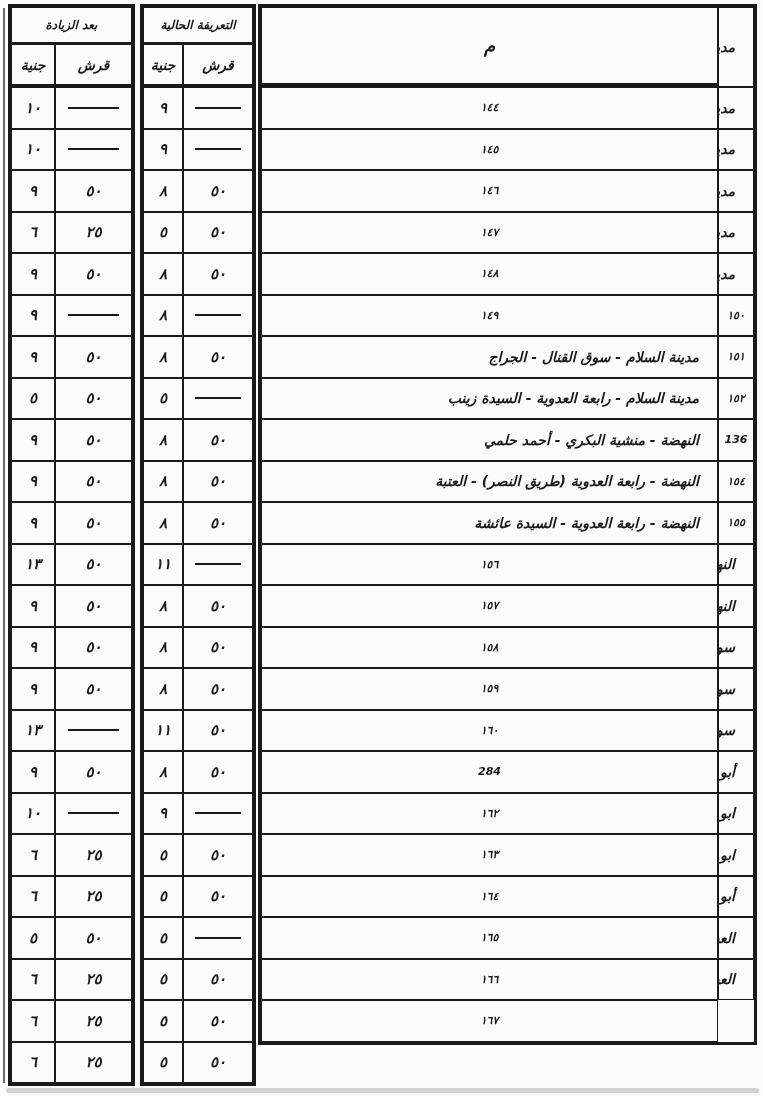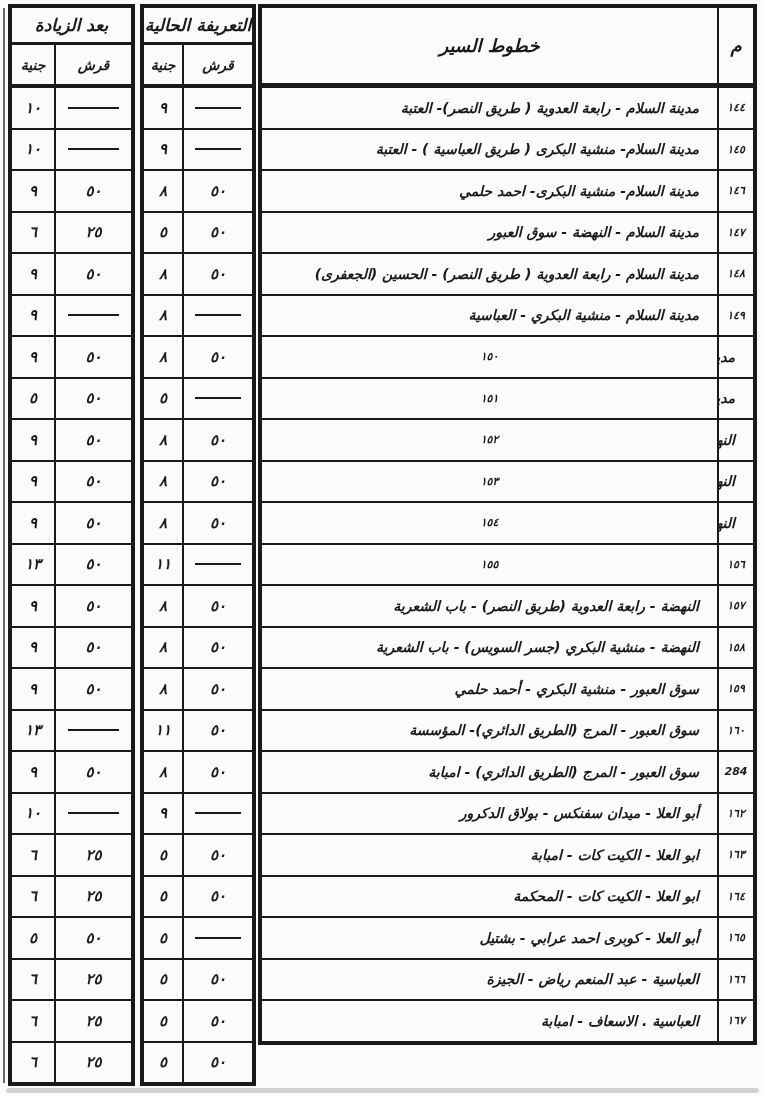--- a/index.html
+++ b/index.html
@@ -32,21 +32,21 @@
   .tbl-current{grid-template-columns:40px 70px;grid-template-rows:37px 43px;grid-auto-rows:41.5px;}
   .tbl-main{grid-template-columns:457px 36px;grid-template-rows:80px;grid-auto-rows:41.5px;}
   .cell{
     border:1.5px solid var(--ink);
     display:flex;align-items:center;justify-content:center;
     font-weight:bold;font-style:italic;
     font-size:15px;
     overflow:hidden;
     background:var(--paper);
   }
-  .group-h{grid-column:1 / span 2;font-size:17px;border-bottom-width:2px;}
+  .group-h{grid-column:1 / span 2;font-size:12px;border-bottom-width:2px;}
   .sub-h{font-size:14px;border-bottom-width:3px;}
   .main-h{border-bottom-width:4px;font-size:18px;}
   .route-cell{
     direction:rtl;
     justify-content:flex-start;
     text-align:right;
     padding:0 18px 0 4px;
     font-size:14px;
     white-space:nowrap;
     letter-spacing:-0.2px;
@@ -206,41 +206,40 @@
         <div class="cell num">٥٠</div>
         <div class="cell num">٥</div>
         <div class="cell num">٥٠</div>
         <div class="cell num">٥</div>
         <div class="cell num">٥٠</div>
       </div>
 
     <div class="gap-b"></div>
 
     <div class="tbl tbl-main" id="tbl-main">
-      <div class="cell main-h" dir="rtl">خطوط السير</div>
       <div class="cell main-h" dir="rtl">م</div>
     <div class="cell num route-cell">مدينة السلام - رابعة العدوية ( طريق النصر)- العتبة</div>
         <div class="cell num serial-cell">١٤٤</div>
         <div class="cell num route-cell">مدينة السلام- منشية البكرى ( طريق العباسية ) - العتبة</div>
         <div class="cell num serial-cell">١٤٥</div>
         <div class="cell num route-cell">مدينة السلام- منشية البكرى- احمد حلمي</div>
         <div class="cell num serial-cell">١٤٦</div>
         <div class="cell num route-cell">مدينة السلام - النهضة - سوق العبور</div>
         <div class="cell num serial-cell">١٤٧</div>
         <div class="cell num route-cell">مدينة السلام - رابعة العدوية ( طريق النصر) - الحسين (الجعفرى)</div>
         <div class="cell num serial-cell">١٤٨</div>
         <div class="cell num route-cell">مدينة السلام - منشية البكري - العباسية</div>
         <div class="cell num serial-cell">١٤٩</div>
         <div class="cell num serial-cell">١٥٠</div>
         <div class="cell num route-cell">مدينة السلام - سوق القنال - الجراج</div>
         <div class="cell num serial-cell">١٥١</div>
         <div class="cell num route-cell">مدينة السلام - رابعة العدوية - السيدة زينب</div>
         <div class="cell num serial-cell">١٥٢</div>
         <div class="cell num route-cell">النهضة - منشية البكري - أحمد حلمي</div>
-        <div class="cell num serial-cell">١٥٣</div>
+        <div class="cell num serial-cell">136</div>
         <div class="cell num route-cell">النهضة - رابعة العدوية (طريق النصر) - العتبة</div>
         <div class="cell num serial-cell">١٥٤</div>
         <div class="cell num route-cell">النهضة - رابعة العدوية - السيدة عائشة</div>
         <div class="cell num serial-cell">١٥٥</div>
         <div class="cell num serial-cell">١٥٦</div>
         <div class="cell num route-cell">النهضة - رابعة العدوية (طريق النصر) - باب الشعرية</div>
         <div class="cell num serial-cell">١٥٧</div>
         <div class="cell num route-cell">النهضة - منشية البكري (جسر السويس) - باب الشعرية</div>
         <div class="cell num serial-cell">١٥٨</div>
         <div class="cell num route-cell">سوق العبور - منشية البكري - أحمد حلمي</div>

